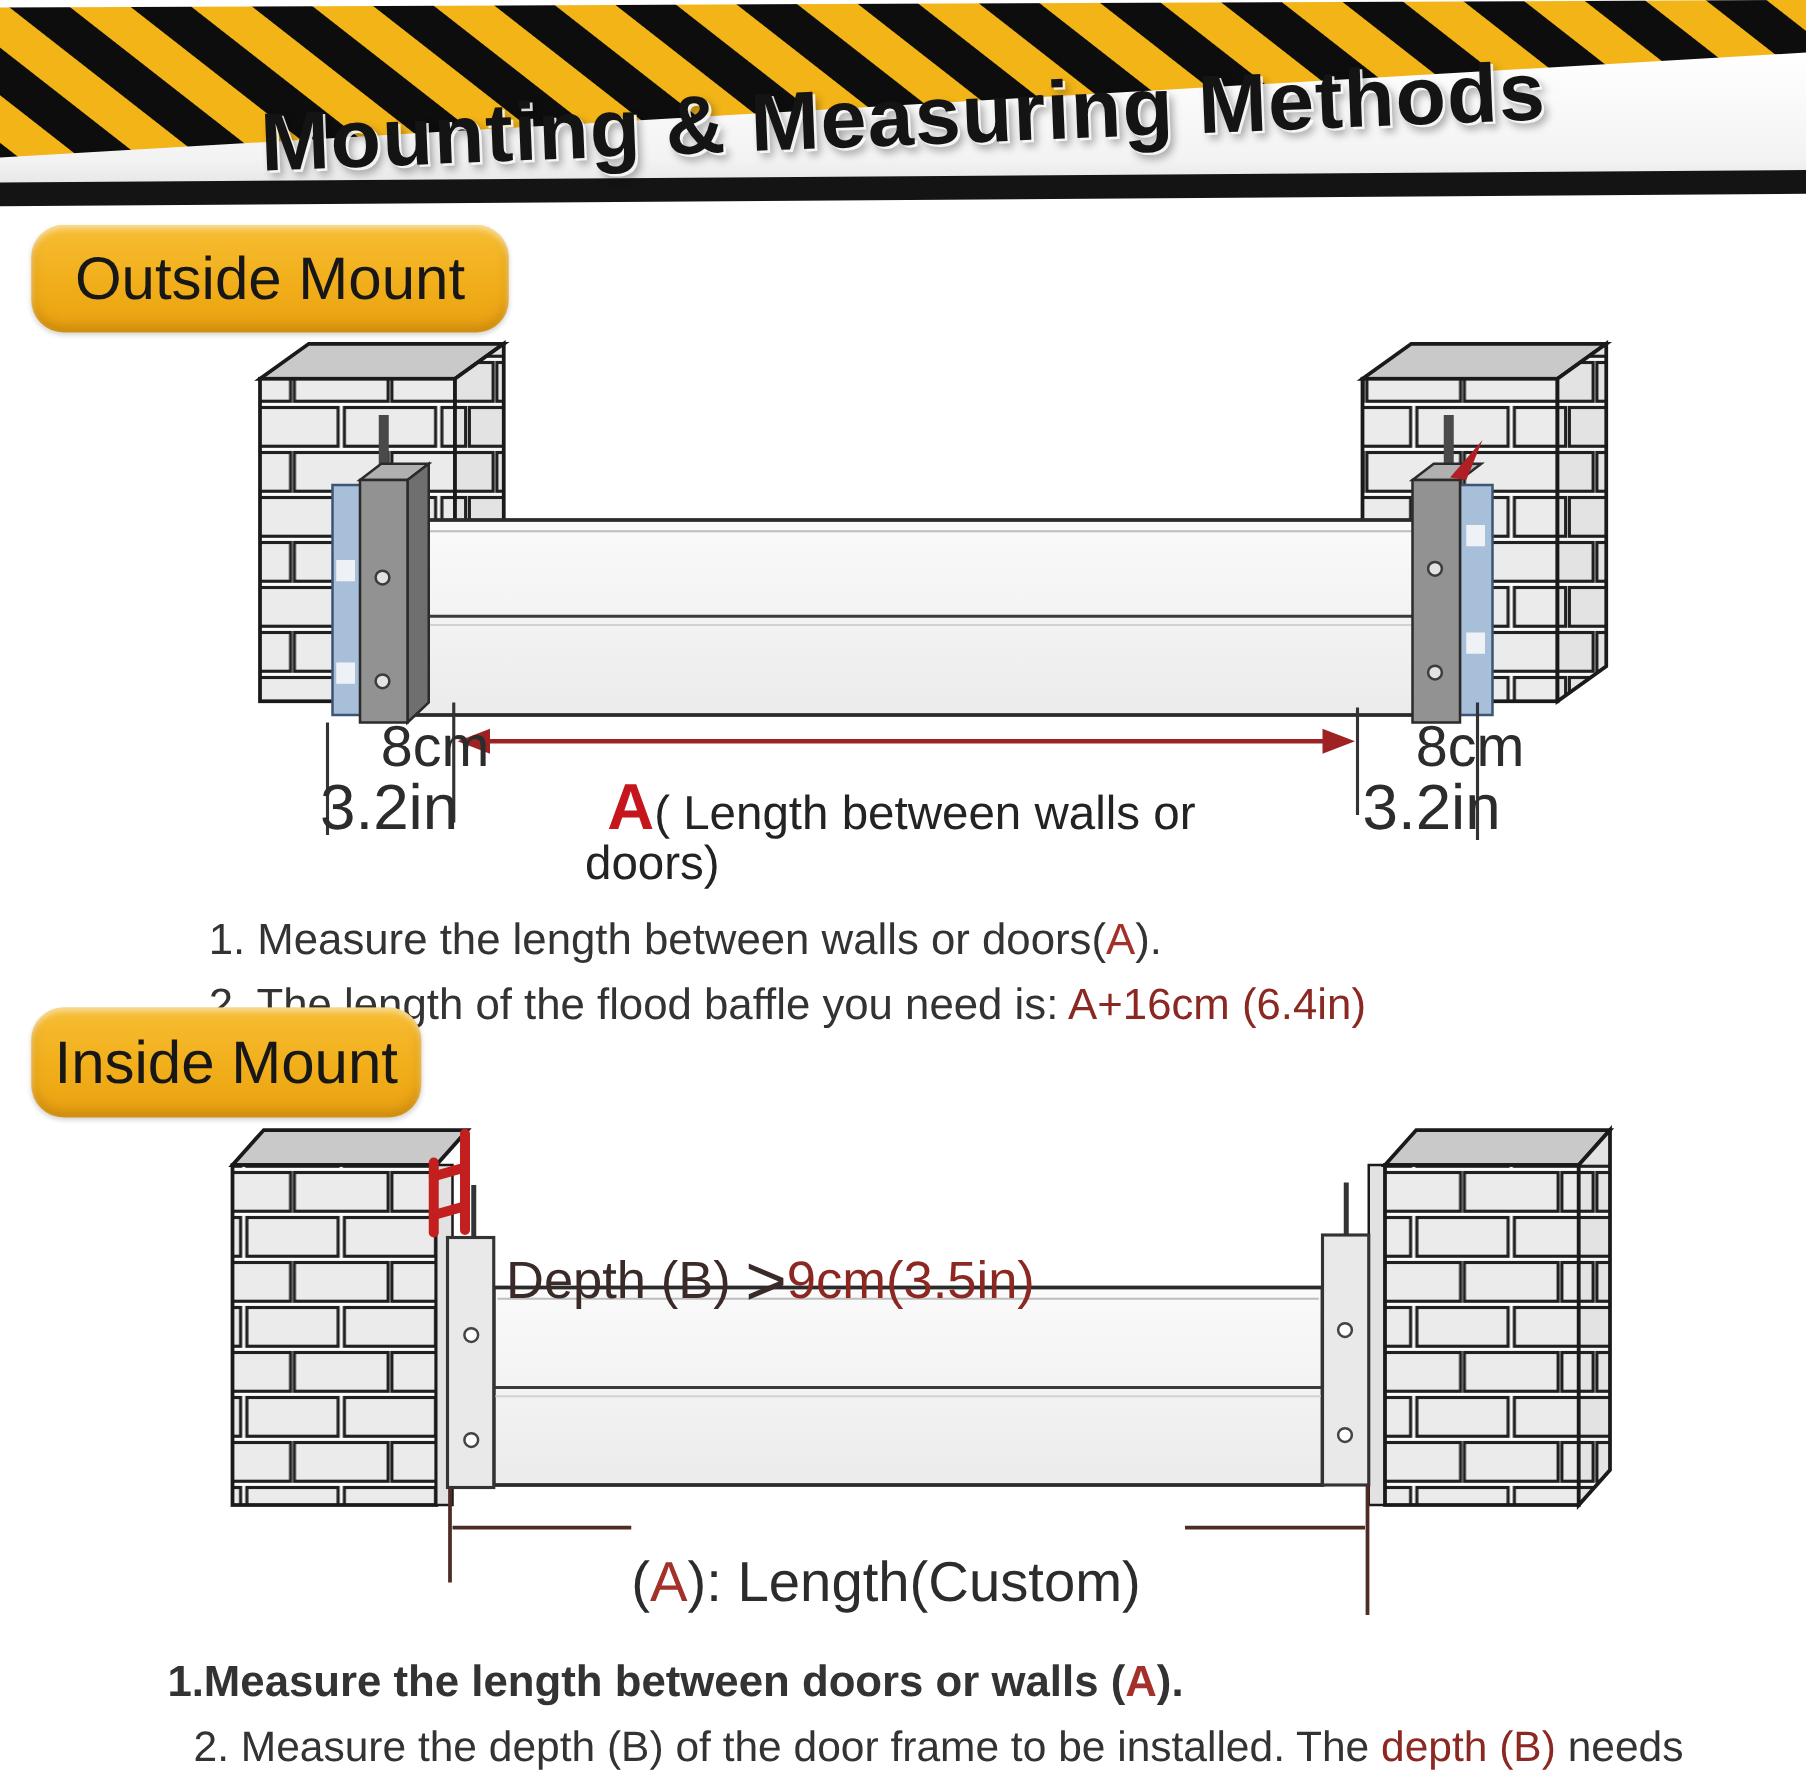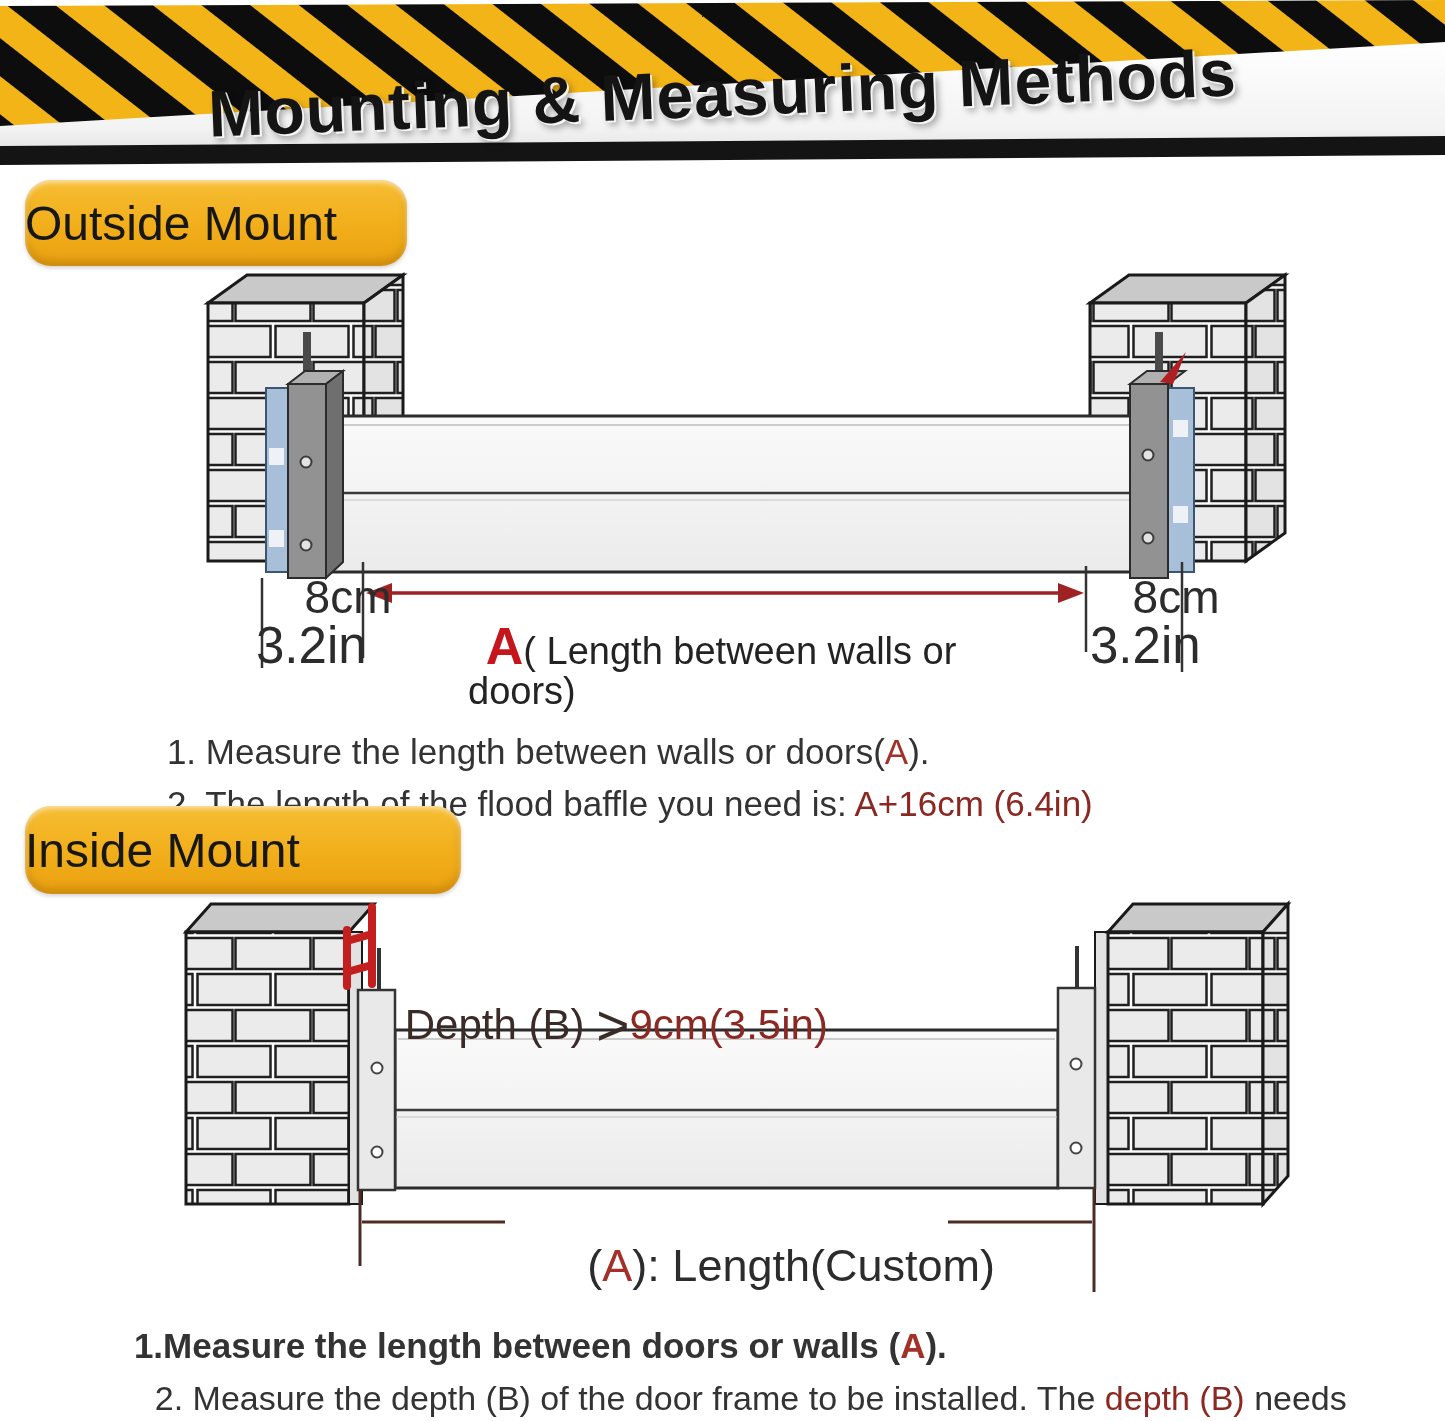--- a/index.html
+++ b/index.html
@@ -10,46 +10,46 @@
   .art{position:absolute;left:0;top:0;}
   .txt{position:absolute;color:#2e2e2e;line-height:1.15;white-space:pre-wrap;}
 
   .title{
     left:0;top:56px;width:1445px;text-align:center;
     font-size:66px;font-weight:bold;color:#141414;letter-spacing:1px;
     transform:rotate(-2.3deg);
     text-shadow:2px 2px 0 rgba(255,255,255,.85), 4px 5px 7px rgba(0,0,0,.35);
   }
   .pill{
-    position:absolute;display:flex;align-items:center;justify-content:flex-start;
+    position:absolute;display:flex;align-items:center;justify-content:center;
     background:linear-gradient(180deg,#f7bd33 0%,#f1ae1a 55%,#eaa111 100%);
     border-radius:26px;font-size:48px;color:#171717;
     box-shadow:inset 0 3px 5px rgba(255,255,255,.55), inset 0 -5px 9px rgba(140,88,0,.35), 0 2px 4px rgba(0,0,0,.18);
   }
   .pill-outside{left:25px;top:180px;width:382px;height:86px;}
-  .pill-inside{left:25px;top:806px;width:436px;height:88px;}
+  .pill-inside{left:25px;top:806px;width:312px;height:88px;}
 
   .m{position:absolute;text-align:center;color:#2c2c2c;}
   .m-cm{font-size:46px;margin-left:38px;}
   .m-in{font-size:51px;}
 
   .span-label{left:468px;top:604px;width:584px;line-height:1;}
   .span-label .bigA{font-size:52px;font-weight:bold;color:#c4161c;}
   .span-label .rest{font-size:38px;color:#232323;}
 
   .step{font-size:35px;color:#333333;}
   .accent{color:#8c2822;}
   .redletter{color:#a33029;}
 
   .depth-label{left:387px;top:981px;line-height:1;color:#3a2b28;}
   .depth-label .dpre{font-size:42px;}
   .depth-label .dgt{font-size:57px;vertical-align:-6px;}
   .depth-label .dval{font-size:42px;color:#8c2822;}
 
-  .length-label{left:455px;top:1198px;width:540px;text-align:right;font-size:45px;color:#2c2c2c;line-height:1;}
+  .length-label{left:455px;top:1198px;width:540px;text-align:left;font-size:45px;color:#2c2c2c;line-height:1;}
   .length-label .redletter{color:#a33029;}
 </style>
 </head>
 <body>
 
 <div class="stage">
 
   <svg class="art" width="1445" height="1421" viewBox="0 0 1445 1421">
     <defs>
       <pattern id="hazard" patternUnits="userSpaceOnUse" width="200" height="60" patternTransform="rotate(38)">

